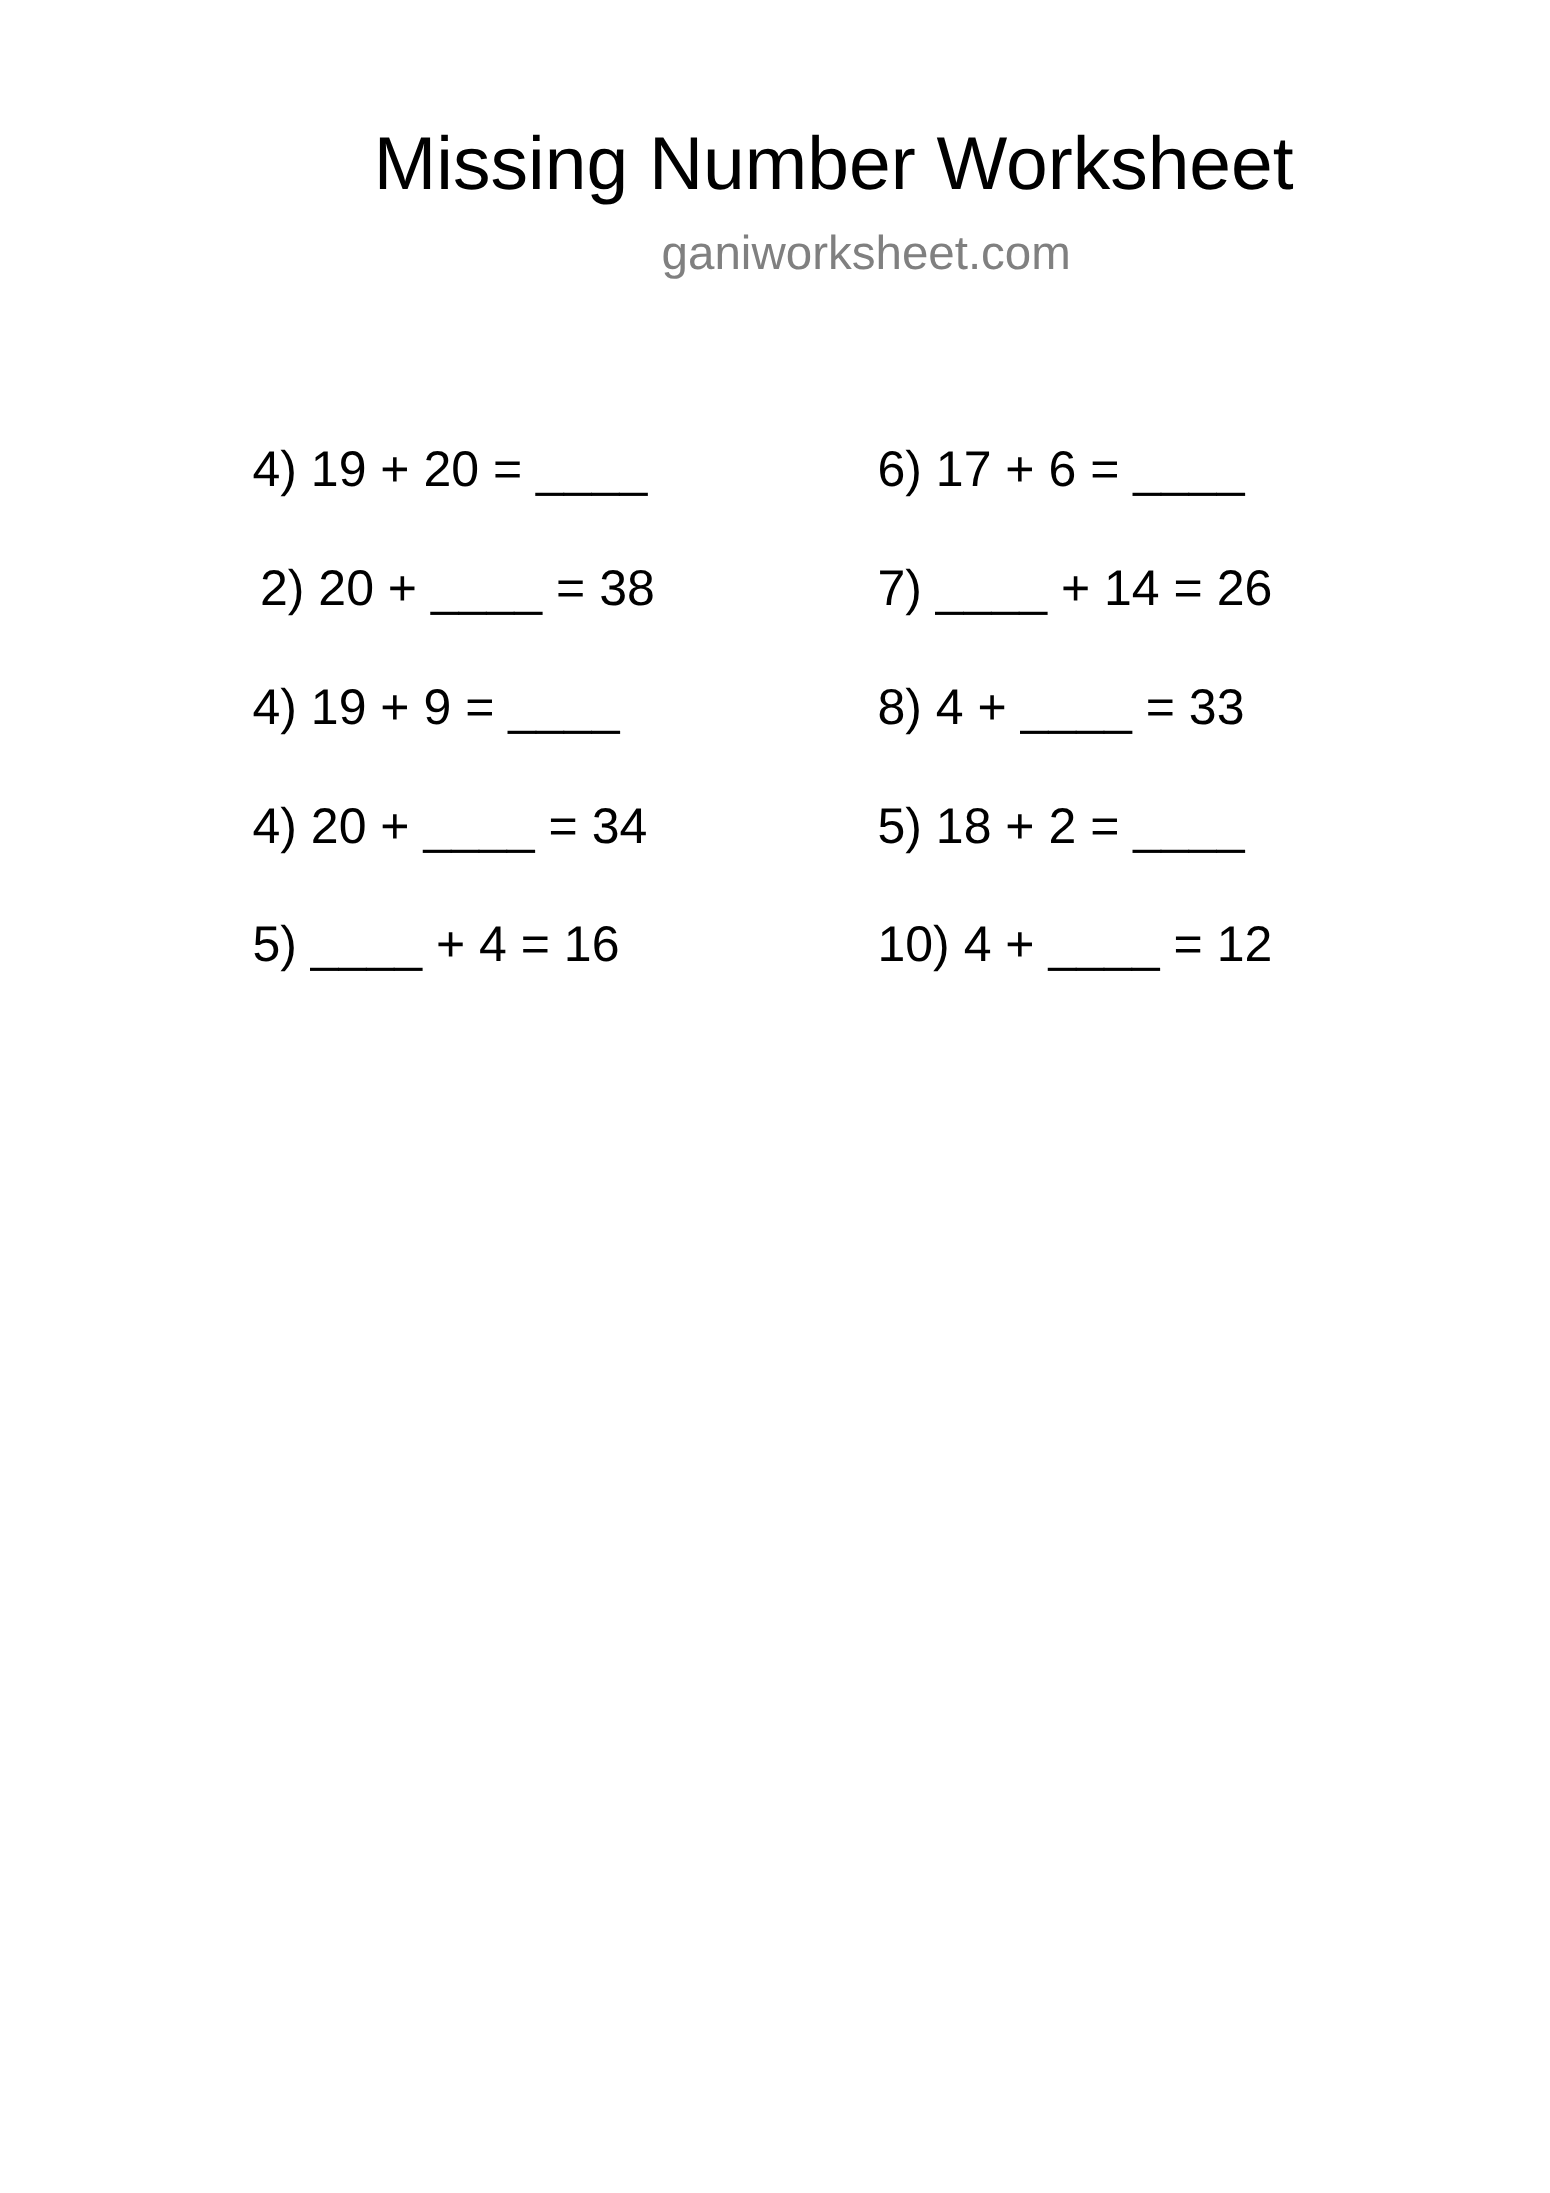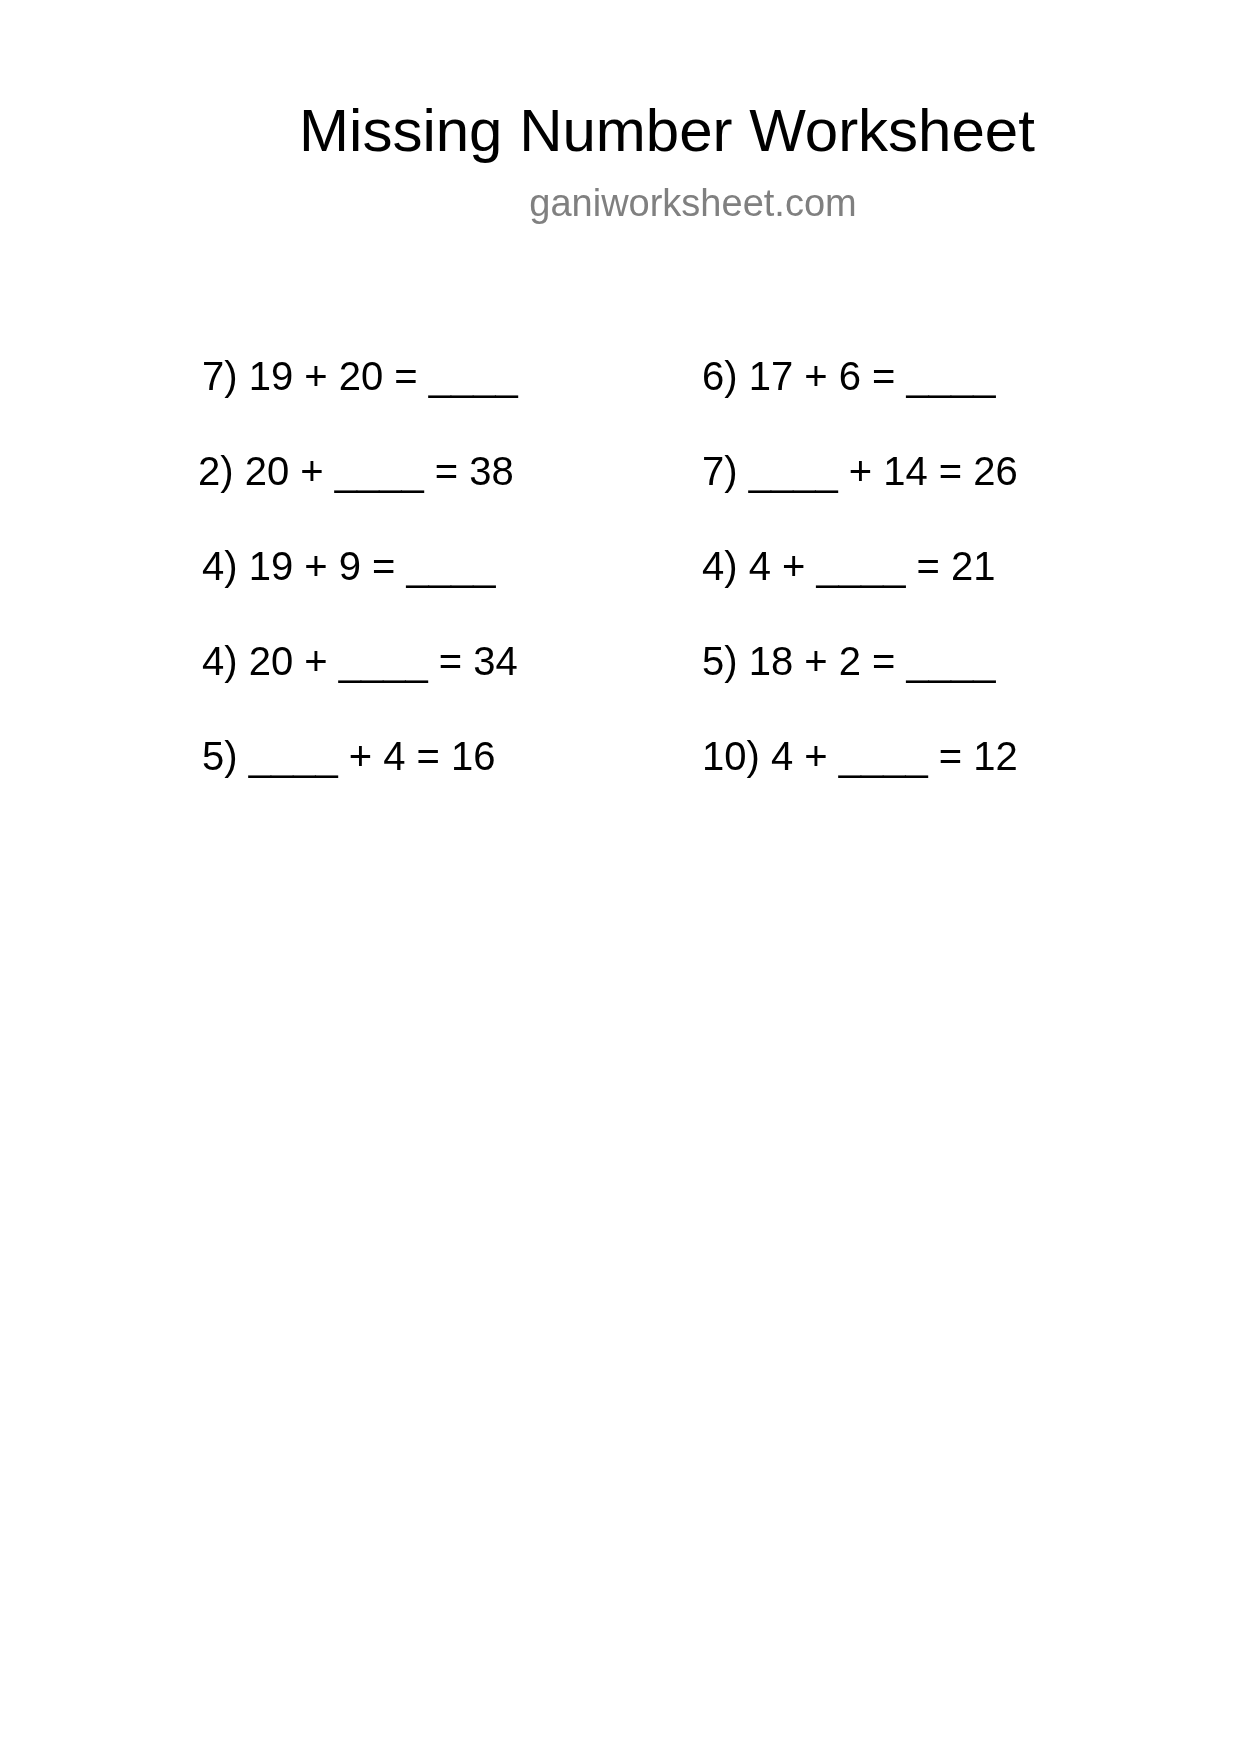--- a/index.html
+++ b/index.html
@@ -10,23 +10,23 @@
   .subtitle { position: absolute; left: 0; width: 1386px; top: 180px; text-align: center;
               font-size: 38px; line-height: 46px; color: #808080; }
   .problem { position: absolute; font-size: 40px; line-height: 46px; white-space: pre; }
 </style>
 </head>
 <body>
 
 <div class="title">Missing Number Worksheet</div>
 <div class="subtitle">ganiworksheet.com</div>
 
-<div class="problem" style="left:202px; top:353px;">7) 19 + 20 = ____</div>
-<div class="problem" style="left:198px; top:448px;">2) 20 + ____ = 38</div>
+<div class="problem" style="left:202px; top:353px;">4) 19 + 20 = ____</div>
+<div class="problem" style="left:208px; top:448px;">2) 20 + ____ = 38</div>
 <div class="problem" style="left:202px; top:543px;">4) 19 + 9 = ____</div>
 <div class="problem" style="left:202px; top:638px;text-align:right;">4) 20 + ____ = 34</div>
 <div class="problem" style="left:202px; top:733px;">5) ____ + 4 = 16</div>
 
 <div class="problem" style="left:702px; top:353px;">6) 17 + 6 = ____</div>
 <div class="problem" style="left:702px; top:448px;">7) ____ + 14 = 26</div>
-<div class="problem" style="left:702px; top:543px;">4) 4 + ____ = 21</div>
+<div class="problem" style="left:702px; top:543px;">8) 4 + ____ = 33</div>
 <div class="problem" style="left:702px; top:638px;">5) 18 + 2 = ____</div>
 <div class="problem" style="left:702px; top:733px;">10) 4 + ____ = 12</div>
 
 </body></html>

